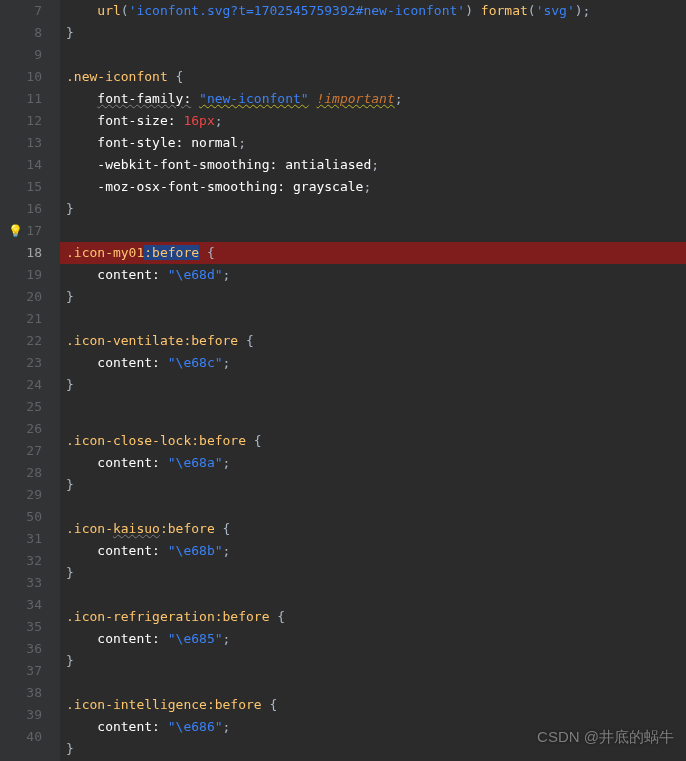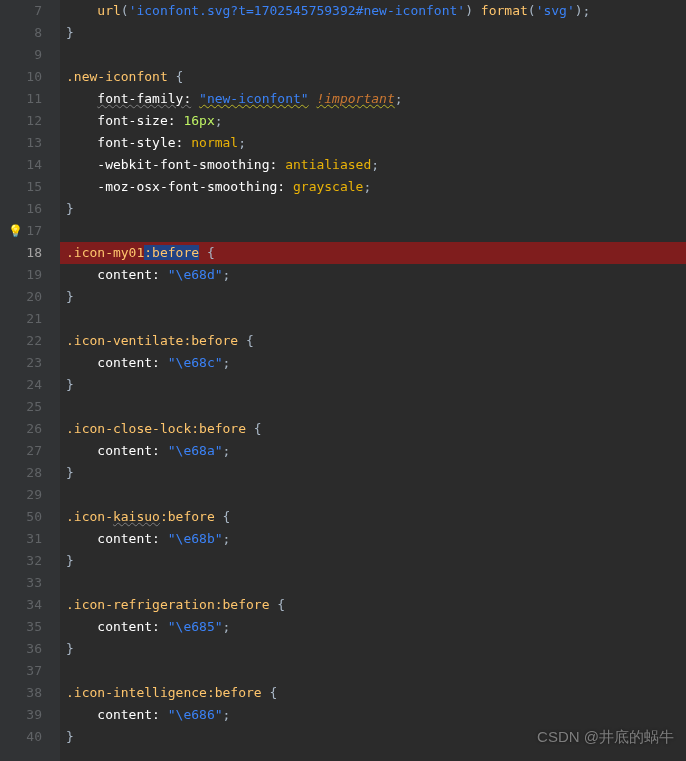--- a/index.html
+++ b/index.html
@@ -43,22 +43,22 @@
   white-space: pre;
   padding-left: 6px;
 }
 .line.active {
   background: #7f1d1d;
 }
 .pl { color: #a9b7c6; }
 .sel { color: #ffc66d; }
 .prop { color: #ffffff; text-align: right; }
 .str { color: #3b82f6; }
-.num { color: #bef264; }
-.val { color: #eab308; }
+.num { color: #ef4444; }
+.val { color: #ffffff; }
 .fn { color: #ffc66d; }
 .brace { color: #a9b7c6; }
 .punc { color: #a9b7c6; }
 .imp { color: #cc7832; font-style: italic; }
 .wavy { text-decoration: underline wavy #808080; text-decoration-thickness: 1px; }
 .wavy2 { text-decoration: underline wavy #bbb529; text-decoration-thickness: 1px; }
 .highlight { background: #214283; }
 .bulb {
   position: absolute;
   left: -52px;
@@ -131,21 +131,21 @@
       <div class="line" style="position: relative;"><span></span><span class="brace">}</span></div>
       <div class="line" style="position: relative;"><span class="bulb" style="font-size: 12px;">💡</span><span></span></div>
       <div class="line active" style="position: relative;"><span></span><span class="sel">.icon-my01</span><span class="sel highlight">:before</span><span class="sel"> </span><span class="brace">{</span></div>
       <div class="line" style="position: relative;"><span>    </span><span class="prop">content: </span><span class="str">"\e68d"</span><span class="punc">;</span></div>
       <div class="line" style="position: relative;"><span></span><span class="brace">}</span></div>
       <div class="line" style="position: relative;"><span></span></div>
       <div class="line" style="position: relative;"><span></span><span class="sel">.icon-ventilate</span><span class="sel">:before </span><span class="brace">{</span></div>
       <div class="line" style="position: relative;"><span>    </span><span class="prop">content: </span><span class="str">"\e68c"</span><span class="punc">;</span></div>
       <div class="line" style="position: relative;"><span></span><span class="brace">}</span></div>
       <div class="line" style="position: relative;"><span></span></div>
-      <div class="line" style="position: relative;"><span></span><span class="sel">.icon-close-lock</span><span class="sel">:before </span><span class="brace">{</span></div>
+      <div class="line" style="position: relative; margin-top: 12px;"><span></span><span class="sel">.icon-close-lock</span><span class="sel">:before </span><span class="brace">{</span></div>
       <div class="line" style="position: relative;"><span>    </span><span class="prop">content: </span><span class="str">"\e68a"</span><span class="punc">;</span></div>
       <div class="line" style="position: relative;"><span></span><span class="brace">}</span></div>
       <div class="line" style="position: relative;"><span></span></div>
       <div class="line" style="position: relative;"><span></span><span class="sel">.icon-</span><span class="sel wavy">kaisuo</span><span class="sel">:before </span><span class="brace">{</span></div>
       <div class="line" style="position: relative;"><span>    </span><span class="prop">content: </span><span class="str">"\e68b"</span><span class="punc">;</span></div>
       <div class="line" style="position: relative;"><span></span><span class="brace">}</span></div>
       <div class="line" style="position: relative;"><span></span></div>
       <div class="line" style="position: relative;"><span></span><span class="sel">.icon-refrigeration</span><span class="sel">:before </span><span class="brace">{</span></div>
       <div class="line" style="position: relative;"><span>    </span><span class="prop">content: </span><span class="str">"\e685"</span><span class="punc">;</span></div>
       <div class="line" style="position: relative;"><span></span><span class="brace">}</span></div>

